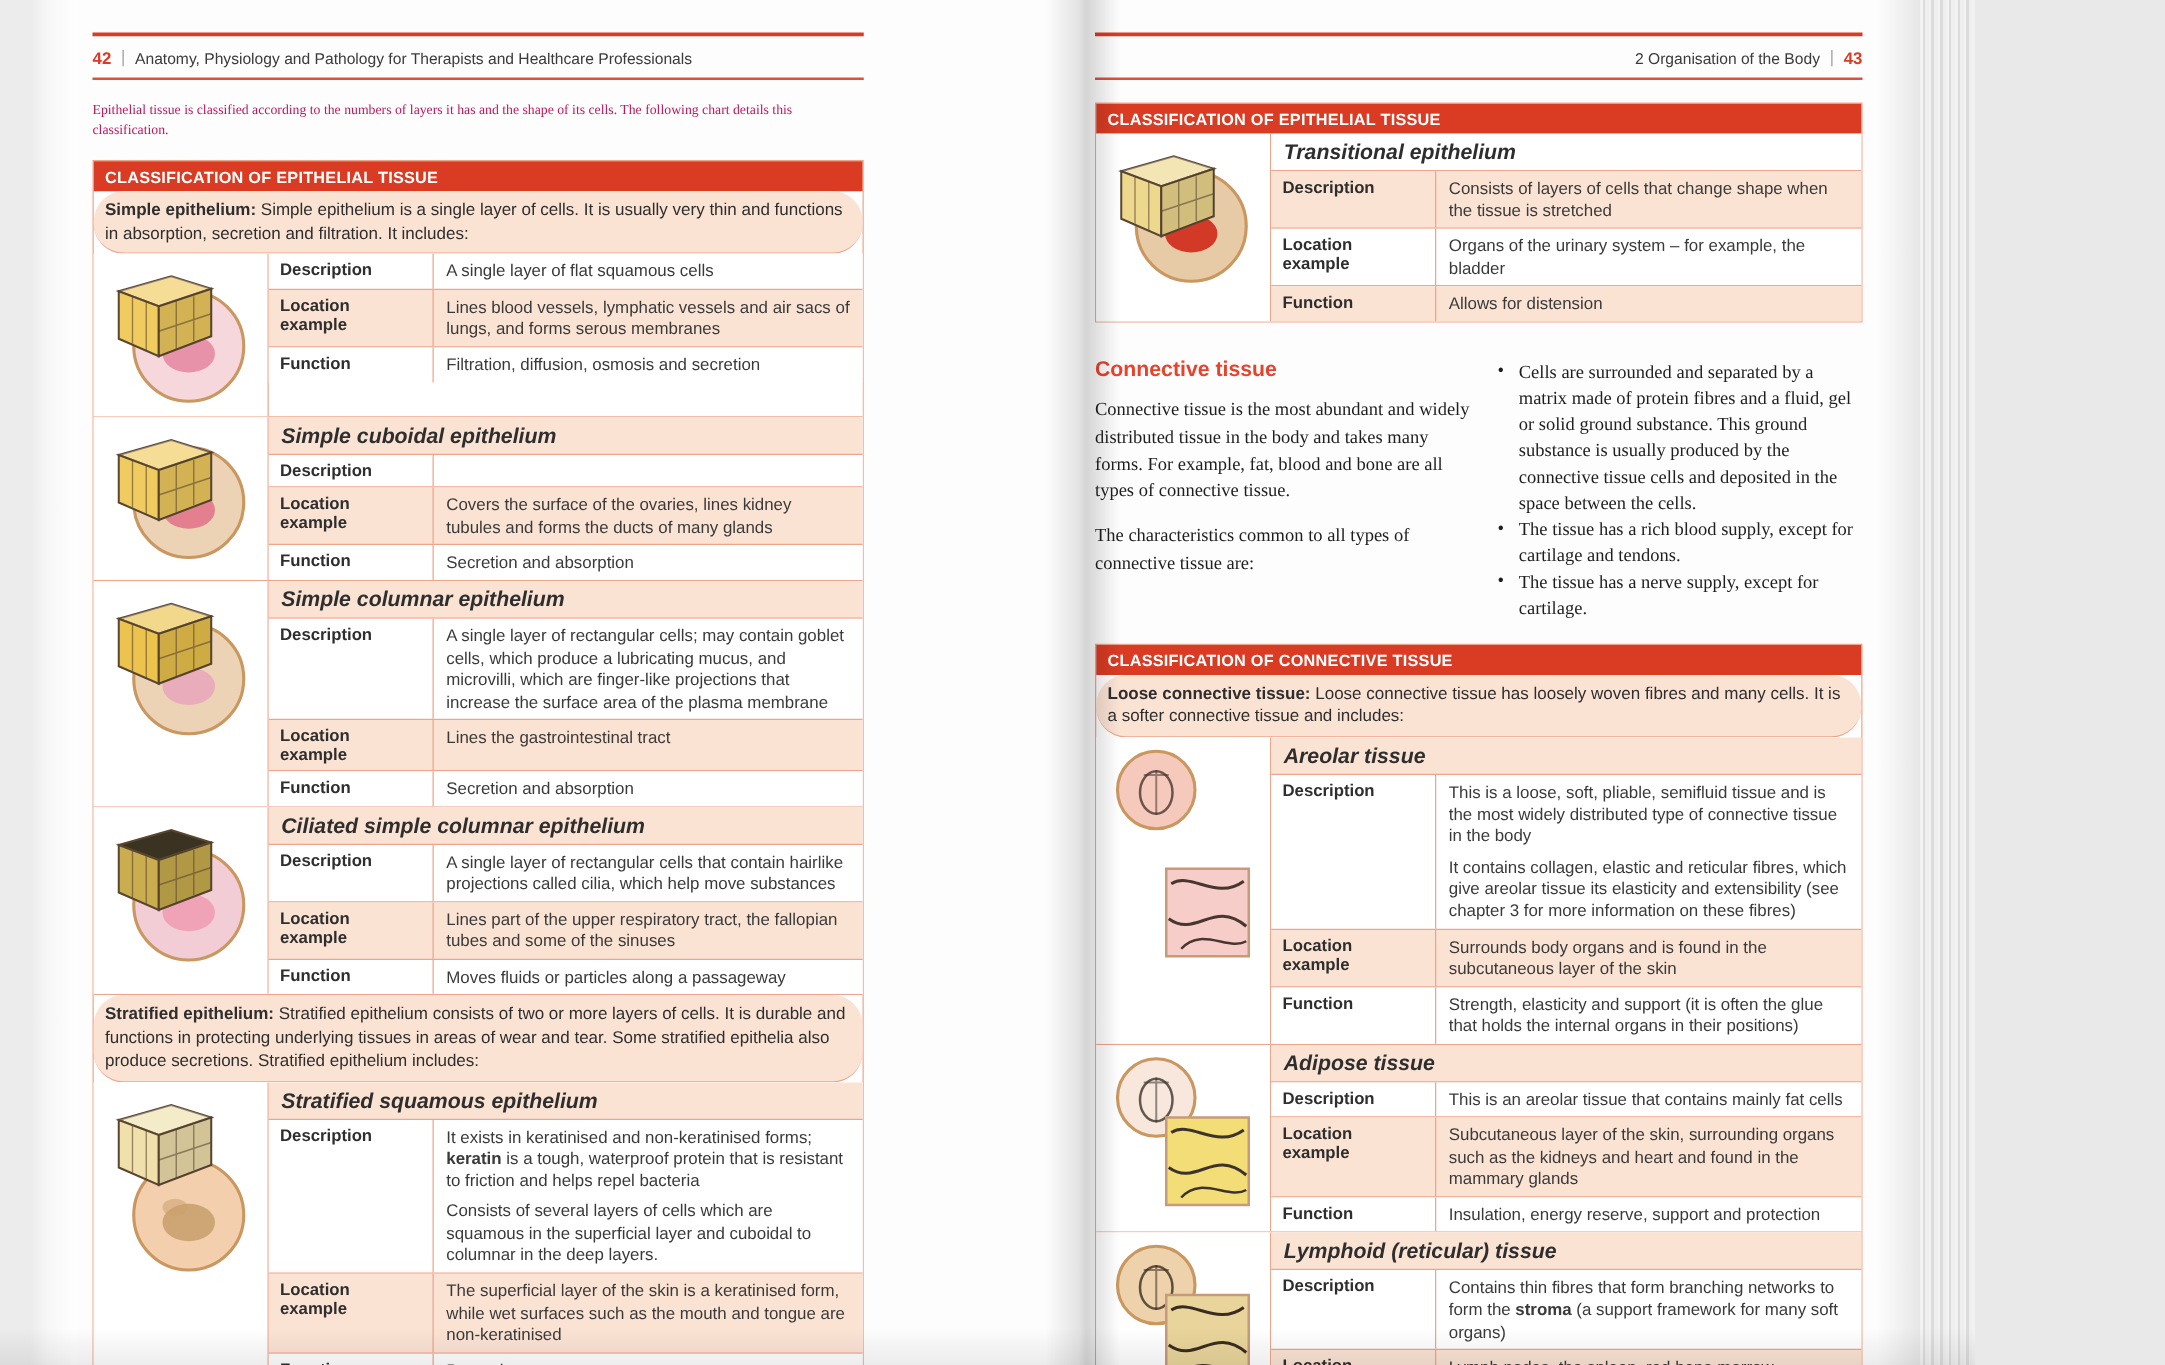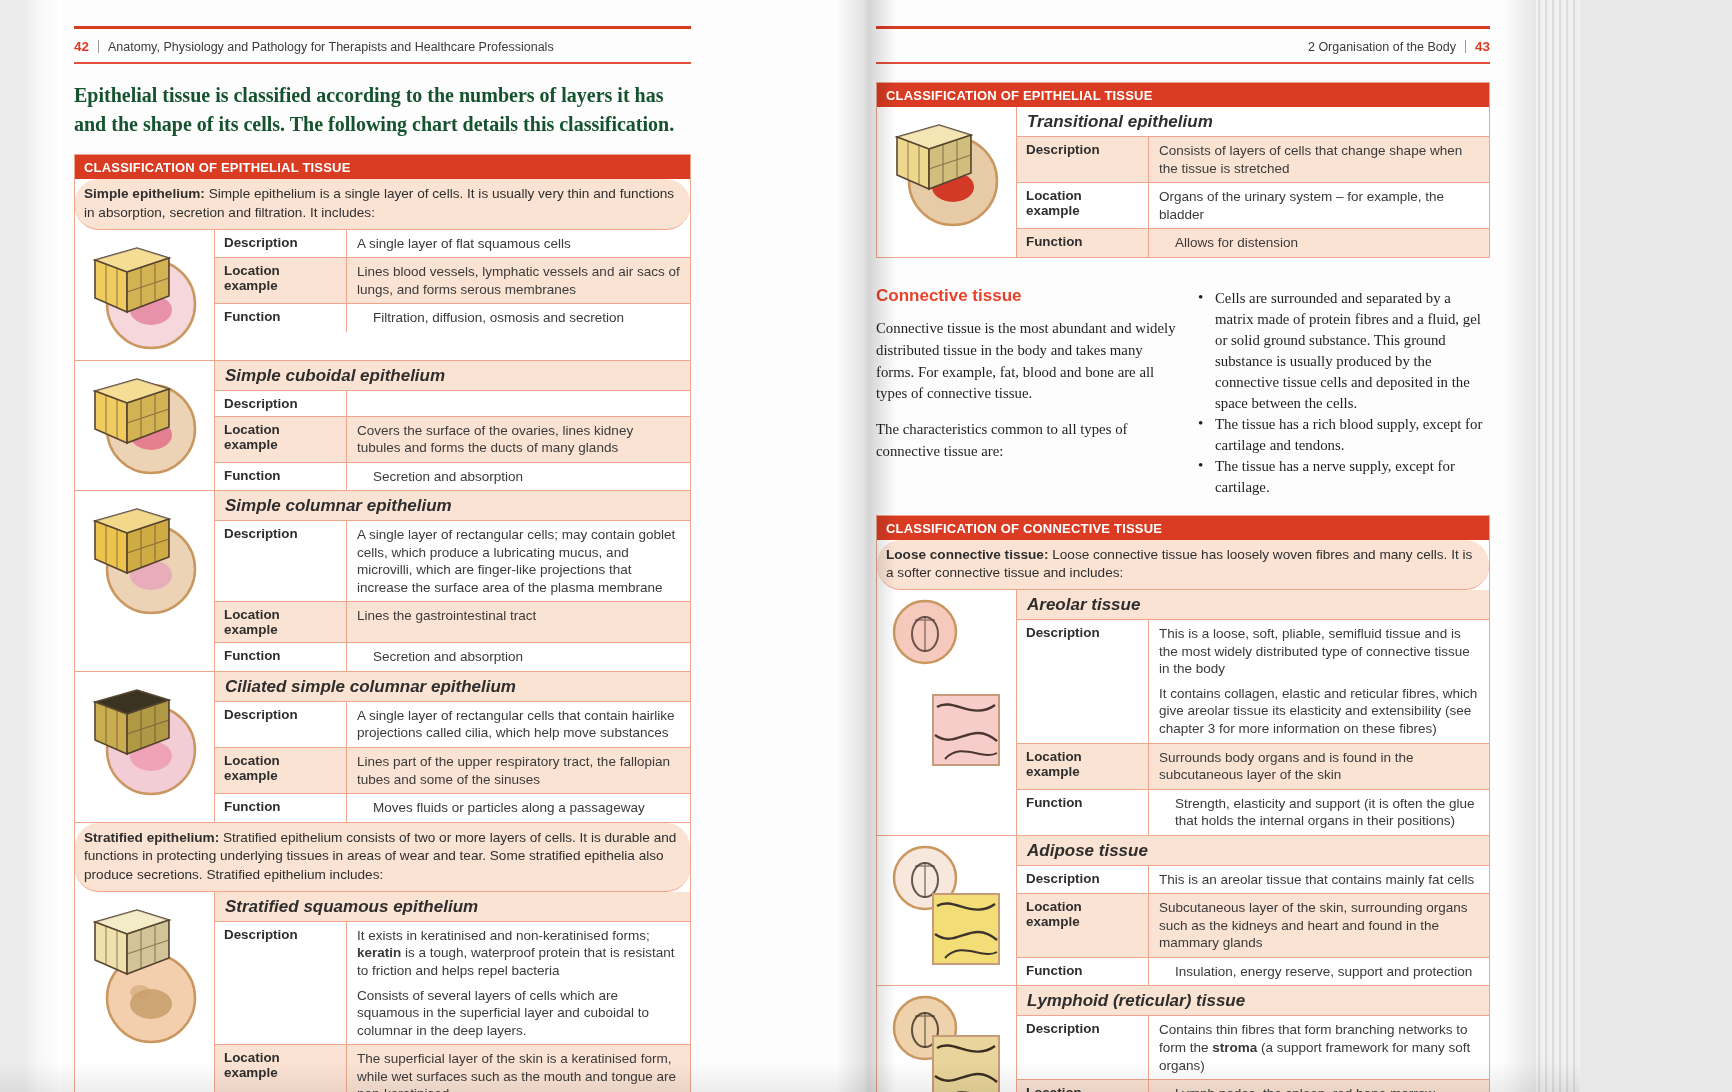--- a/index.html
+++ b/index.html
@@ -22,38 +22,38 @@
 
   .toprule{height:3px;background:#d93b23;margin-bottom:7px;}
   .runhead{display:flex;align-items:baseline;font-size:12.5px;color:#3b3b3b;padding:2px 0 6px 0;}
   .runhead.right{justify-content:flex-end;}
   .pagenum{color:#d93b23;font-weight:bold;font-size:13.5px;}
   .divbar{display:inline-block;width:0;height:13px;border-left:1.6px solid #9a9a9a;
     margin:0 9px;position:relative;top:2px;}
   .headrule{height:2px;background:#e0503a;margin-top:2px;}
 
   .serif{font-family:"Liberation Serif",serif;}
-  .intro{font-size:20px;line-height:1.45;color:#14532d;margin:17px 0 15px 0;font-weight:bold;}
+  .intro{font-size:11px;line-height:1.45;color:#be185d;margin:17px 0 15px 0;}
 
   
   .clsf{border:1.5px solid #efa58c;background:#fff;}
   .clsf .bar{background:#d93b23;color:#ffffff;font-weight:bold;font-size:13px;
     letter-spacing:.2px;padding:5px 9px 4px 9px;}
   .clsf .lead{background:#fbe3d4;border-bottom:1.5px solid #efa58c;padding:6px 9px;
     font-size:13.6px;line-height:1.38;color:#2e2e2e;border-radius:24px;}
   .clsf .lead b{font-weight:bold;}
   .entry{display:flex;border-bottom:1.5px solid #efa58c;background:#fff;}
   .entry:last-child{border-bottom:none;}
   .entry-art{width:131px;flex:0 0 131px;border-right:1.5px solid #efa58c;
     display:flex;align-items:flex-start;justify-content:center;padding:6px 4px;background:#fff;}
   .entry-body{flex:1;display:flex;flex-direction:column;min-width:0;}
   .tname{font-weight:bold;font-style:italic;font-size:17px;color:#2e2e2e;
     padding:5px 10px 4px 10px;border-bottom:1px solid #efa58c;}
   .frow{display:flex;border-bottom:1px solid #efa58c;}
-  .frow:last-child{border-bottom:none;gap:16px;}
+  .frow:last-child{border-bottom:none;}
   .flabel{width:113px;flex:0 0 113px;font-weight:bold;font-size:13.4px;color:#2e2e2e;
     padding:5px 9px;border-right:1px solid #efa58c;}
   .fvalue{flex:1;font-size:13.5px;color:#3a3a3a;line-height:1.3;padding:5px 10px;min-width:0;}
   .fvalue p.cellp{margin:0;}
   .fvalue p.cellp + p.cellp{margin-top:7px;}
   .sh-p{background:#fbe3d4;}
   .sh-w{background:#ffffff;}
 
   
   .ct-section{display:flex;margin:28px 0 17px 0;}

